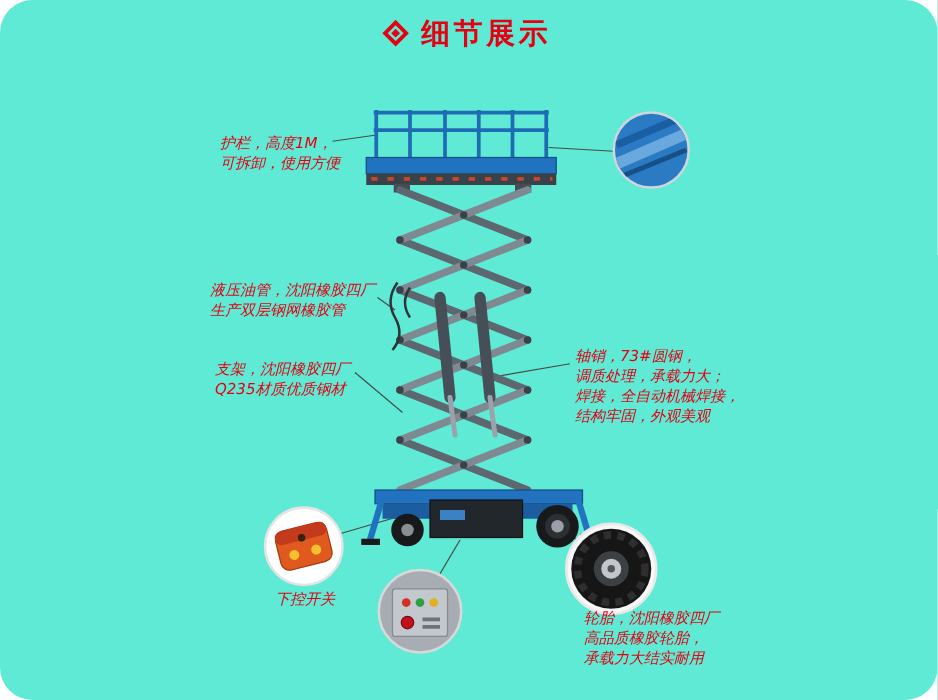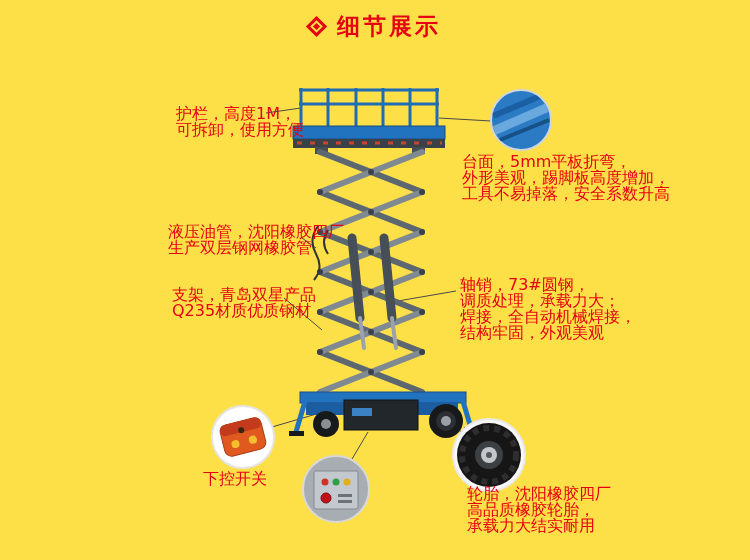--- a/index.html
+++ b/index.html
@@ -1,36 +1,36 @@
 <!DOCTYPE html>
 <html><head>
 <meta charset="utf-8">
 <style>
   * { margin:0; padding:0; box-sizing:border-box; }
   html,body { width:750px; height:560px; }
   body { background:#fff; font-family:"DejaVu Sans","Liberation Sans",sans-serif; }
-  .canvas { position:relative; width:750px; height:560px; background:#fde047; overflow:hidden; }
+  .canvas { position:relative; width:750px; height:560px; background:#5eead4; overflow:hidden;border-radius:26px; }
 
   .title-bar { position:absolute; top:10px; left:0; right:0; height:32px;
                display:flex; align-items:center; justify-content:center; gap:13px; z-index:3; }
   .diamond { width:15px; height:15px; transform:rotate(45deg); border:3px solid #e60012;
              position:relative; display:inline-block; }
   .diamond::after { content:""; position:absolute; inset:2px; background:#e60012; }
   .title { font-size:23px; font-weight:bold; color:#e60012; letter-spacing:3px; }
 
   .illustration { position:absolute; inset:0; z-index:1; }
 
-  .note { position:absolute; color:#e60012; font-size:16px; line-height:16px;
-          white-space:pre-line; z-index:2; }
+  .note { position:absolute; color:#e60012; font-size:12px; line-height:16px;
+          white-space:pre-line; z-index:2;font-style:italic; }
   .note-guardrail { left:176px; top:106px; }
   .note-platform  { left:462px; top:154px; }
   .note-hose      { left:168px; top:224px; }
   .note-frame     { left:172px; top:287px; }
   .note-axle      { left:460px; top:277px; }
-  .note-remote    { left:203px; top:471px; width:82px; }
+  .note-remote    { left:203px; top:471px; width:82px; text-align:center; }
   .note-electric  { left:288px; top:510px; }
   .note-tire      { left:467px; top:486px; }
 </style>
 </head>
 <body>
 
 <div class="canvas">
 
   <header class="title-bar">
     <span class="diamond"></span>
@@ -178,26 +178,23 @@
       <circle cx="489" cy="455" r="32" fill="#161616"></circle>
       <circle cx="489" cy="455" r="27" fill="none" stroke="#2e2e2e" stroke-width="6" stroke-dasharray="6 5"></circle>
       <circle cx="489" cy="455" r="14" fill="#3d4043"></circle>
       <circle cx="489" cy="455" r="8" fill="#c3c7cb"></circle>
       <circle cx="489" cy="455" r="3" fill="#55585b"></circle>
     </g>
   </svg>
 
   <div class="note note-guardrail">护栏，高度1M，
 可拆卸，使用方便</div>
-  <div class="note note-platform">台面，5mm平板折弯，
-外形美观，踢脚板高度增加，
-工具不易掉落，安全系数升高</div>
   <div class="note note-hose">液压油管，沈阳橡胶四厂
 生产双层钢网橡胶管</div>
-  <div class="note note-frame">支架，青岛双星产品
+  <div class="note note-frame">支架，沈阳橡胶四厂
 Q235材质优质钢材</div>
   <div class="note note-axle">轴销，73#圆钢，
 调质处理，承载力大；
 焊接，全自动机械焊接，
 结构牢固，外观美观</div>
   <div class="note note-remote">下控开关</div>
   <div class="note note-tire">轮胎，沈阳橡胶四厂
 高品质橡胶轮胎，
 承载力大结实耐用</div>
 

